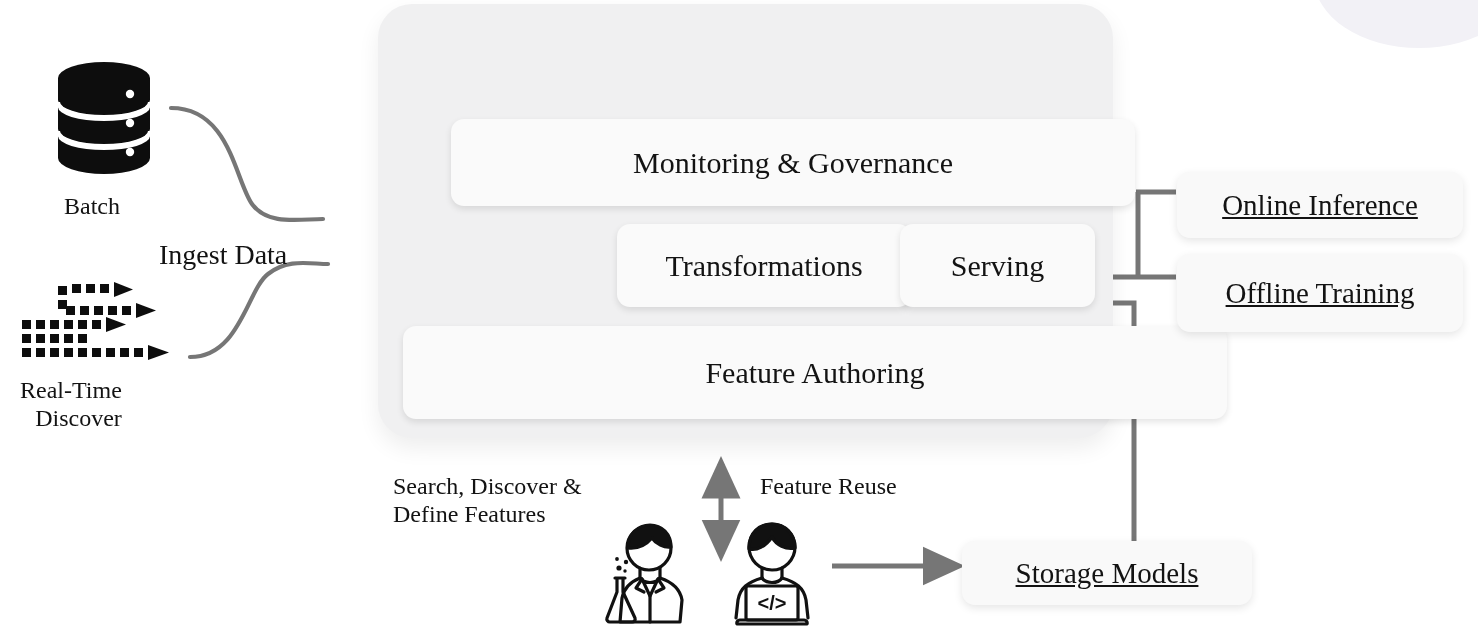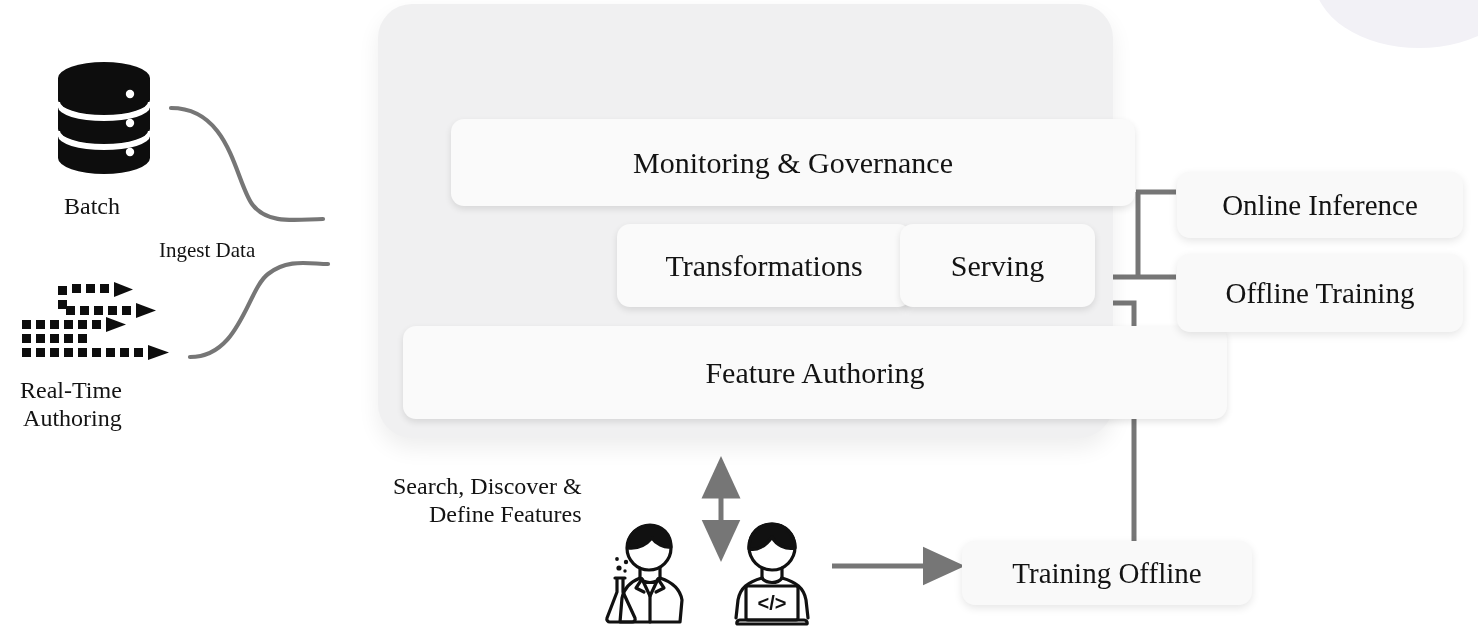--- a/index.html
+++ b/index.html
@@ -33,21 +33,21 @@
     position: absolute;
     color: #131313;
     line-height: 1.18;
     white-space: pre;
   }
   .lbl-src {
     font-size: 24px;
     text-align: right;
   }
   .lbl-flow {
-    font-size: 21px;
+    font-size: 28px;
   }
 
   
   .platform {
     position: absolute;
     left: 378px;
     top: 4px;
     width: 735px;
     height: 434px;
     background: #f0f0f1;
@@ -77,20 +77,21 @@
   .outcome {
     position: absolute;
     background: #f9f9f9;
     border-radius: 13px;
     box-shadow: 0 3px 8px rgba(0,0,0,0.10);
     display: flex;
     align-items: center;
     justify-content: center;
     color: #131313;
     font-size: 29px;
+    text-decoration: underline;
   }
   .box-online   { left: 1177px; top: 172px; width: 286px; height: 66px; }
   .box-offline  { left: 1177px; top: 254px; width: 286px; height: 78px; }
   .box-training { left: 962px; top: 541px; width: 290px; height: 64px; }
 
   
   .overlay {
     position: absolute;
     left: 0; top: 0;
     width: 1478px;
@@ -201,21 +202,21 @@
         <rect x="106" y="66" width="9" height="9"></rect>
         <rect x="120" y="66" width="9" height="9"></rect>
         <polygon points="134,63 155,70.5 134,78"></polygon>
       </g>
     </svg>
   </div>
 
   <div class="lbl lbl-src" style="left:64px; top:192px;">Batch</div>
 
   <div class="lbl lbl-src" style="left:20px; top:376px;">Real-Time
-Authoring</div>
+Discover</div>
 
   <div class="lbl lbl-flow" style="left:159px; top:238px;">Ingest Data</div>
 
   <div class="platform"></div>
 
   <div class="card card-monitoring">
     <span>Monitoring &amp; Governance</span>
   </div>
   <div class="card card-transform">
     <span>Transformations</span>
@@ -227,26 +228,27 @@
     <span>Feature Authoring</span>
   </div>
 
   <div class="outcome box-online">
     <span>Online Inference</span>
   </div>
   <div class="outcome box-offline">
     <span>Offline Training</span>
   </div>
   <div class="outcome box-training">
-    <span>Training Offline</span>
-  </div>
-
-  <div class="lbl lbl-flow" style="left:393px; top:472px; font-size:24px;text-align:right;">Search, Discover &amp;
+    <span>Storage Models</span>
+  </div>
+
+  <div class="lbl lbl-flow" style="left:393px; top:472px; font-size:24px;">Search, Discover &amp;
 Define Features</div>
 
+  <div class="lbl lbl-flow" style="left:760px; top:472px; font-size:24px;">Feature Reuse</div>
 
   <div class="icon-box icon-scientist">
     <svg viewBox="0 0 104 110" width="104" height="110" xmlns="http://www.w3.org/2000/svg">
       <g fill="none" stroke="#111111" stroke-width="3.2" stroke-linecap="round" stroke-linejoin="round">
 
         <path d="M45,8 a22,22 0 0,1 22,22 a22,22 0 0,1 -22,22 a22,22 0 0,1 -22,-22 a22,22 0 0,1 22,-22 z"></path>
 
         <path d="M24,30 C24,16 34,7 46,7 C58,7 67,16 67,29 C60,30 52,26 48,20 C42,27 33,31 24,30 z" fill="#111111" stroke="#111111"></path>
 
         <path d="M36,50 L36,60 M56,50 L56,60"></path>

